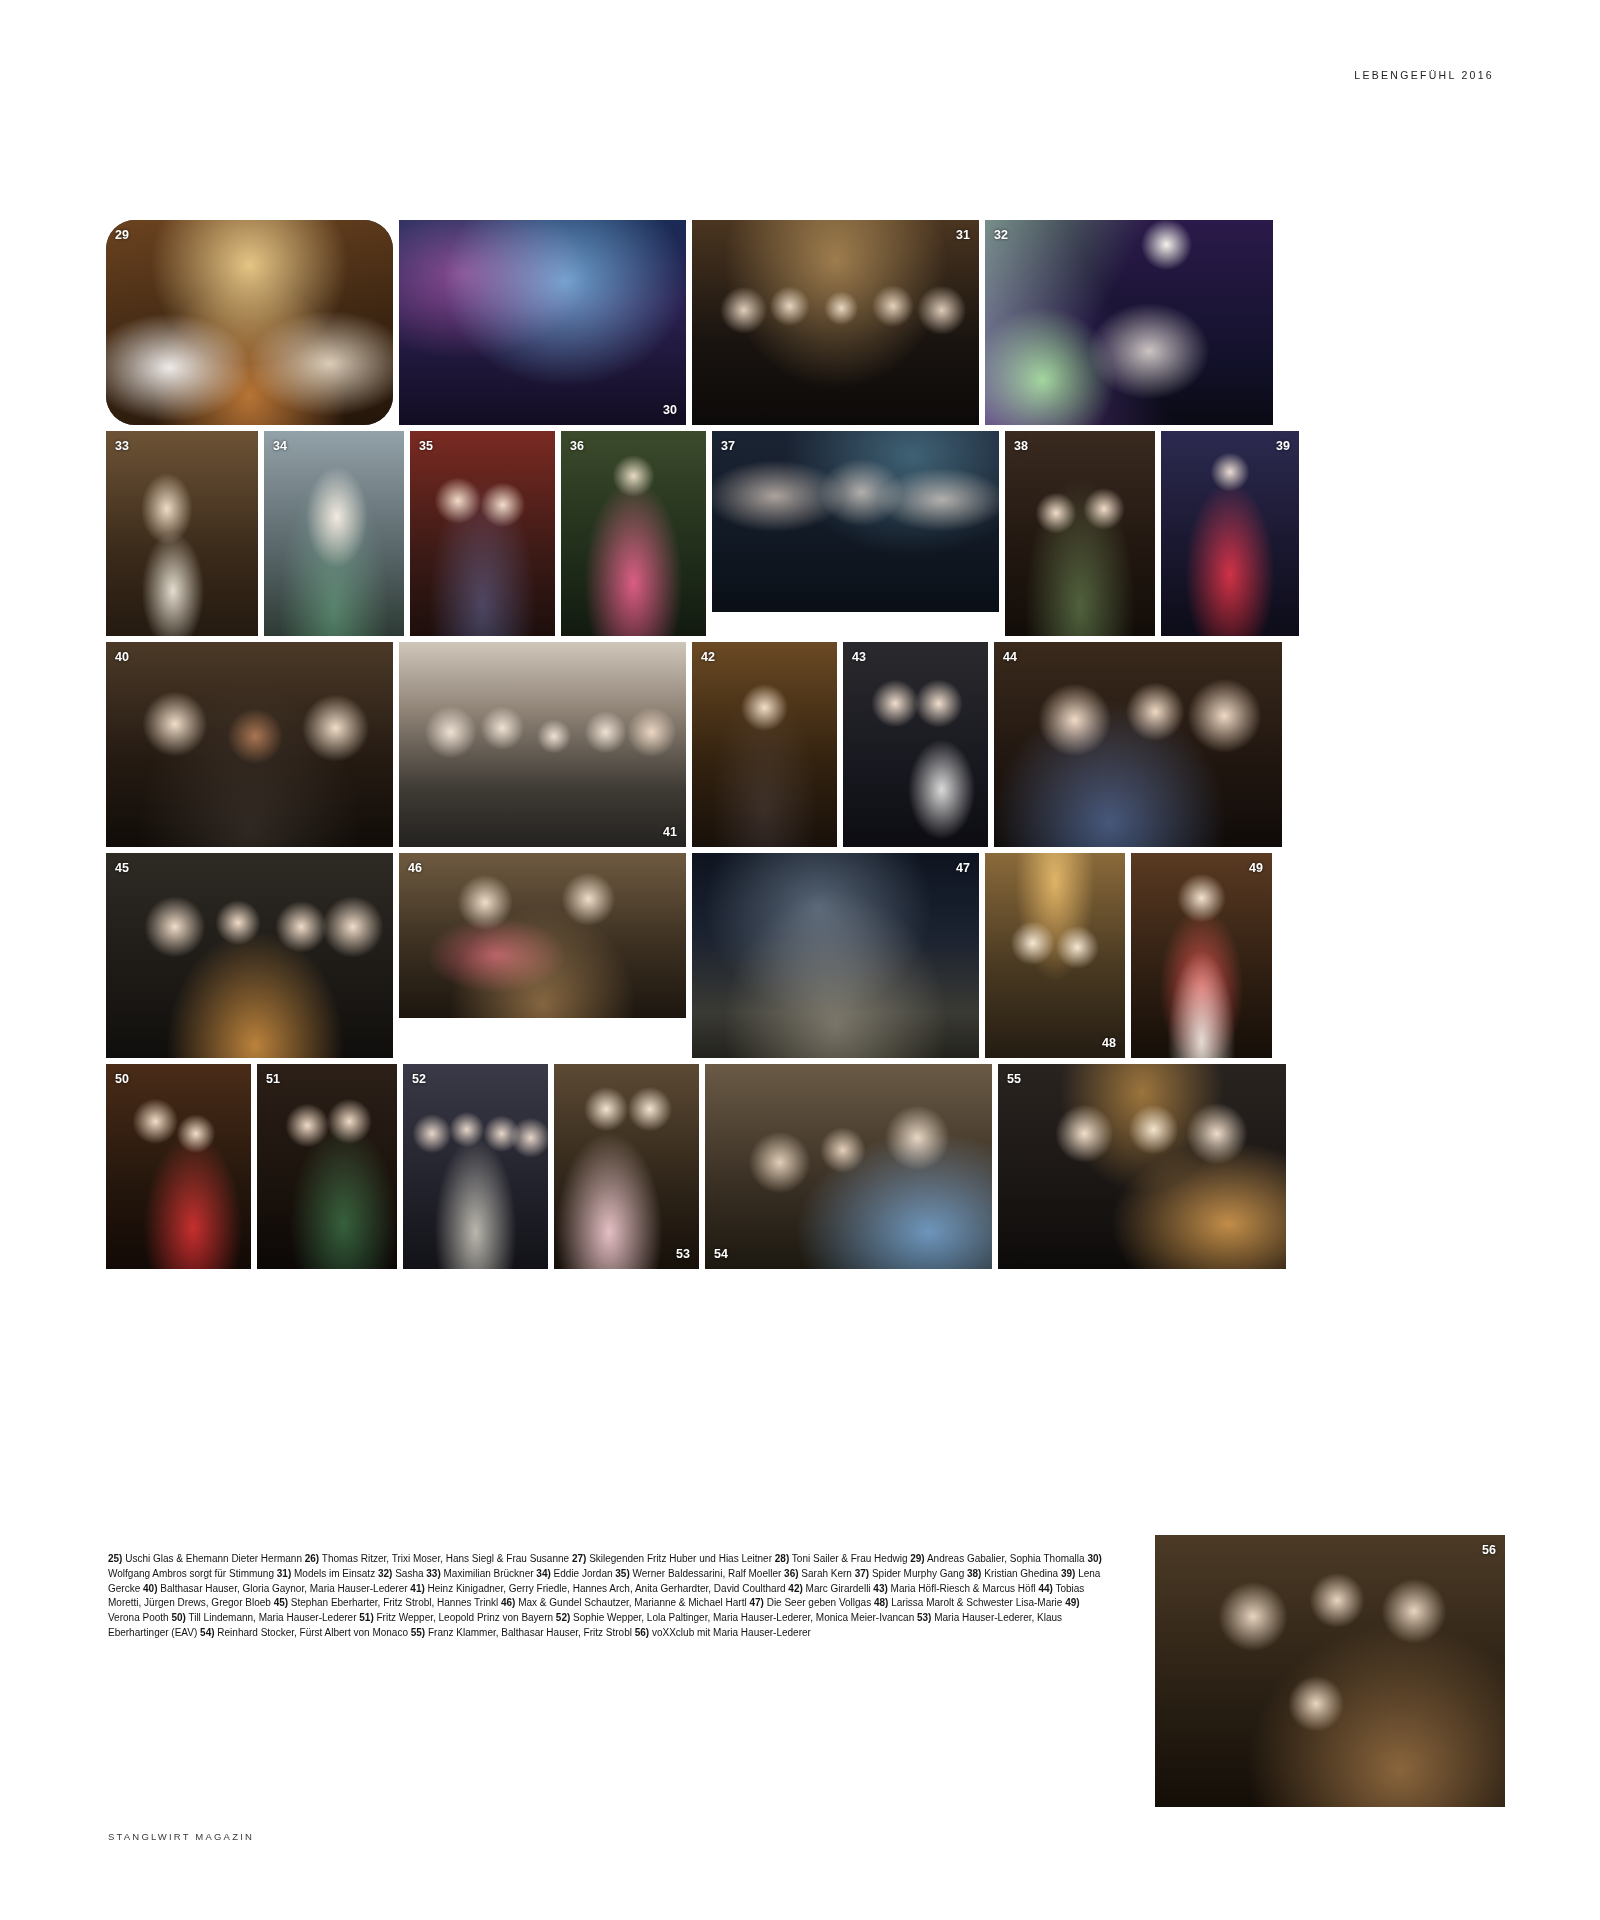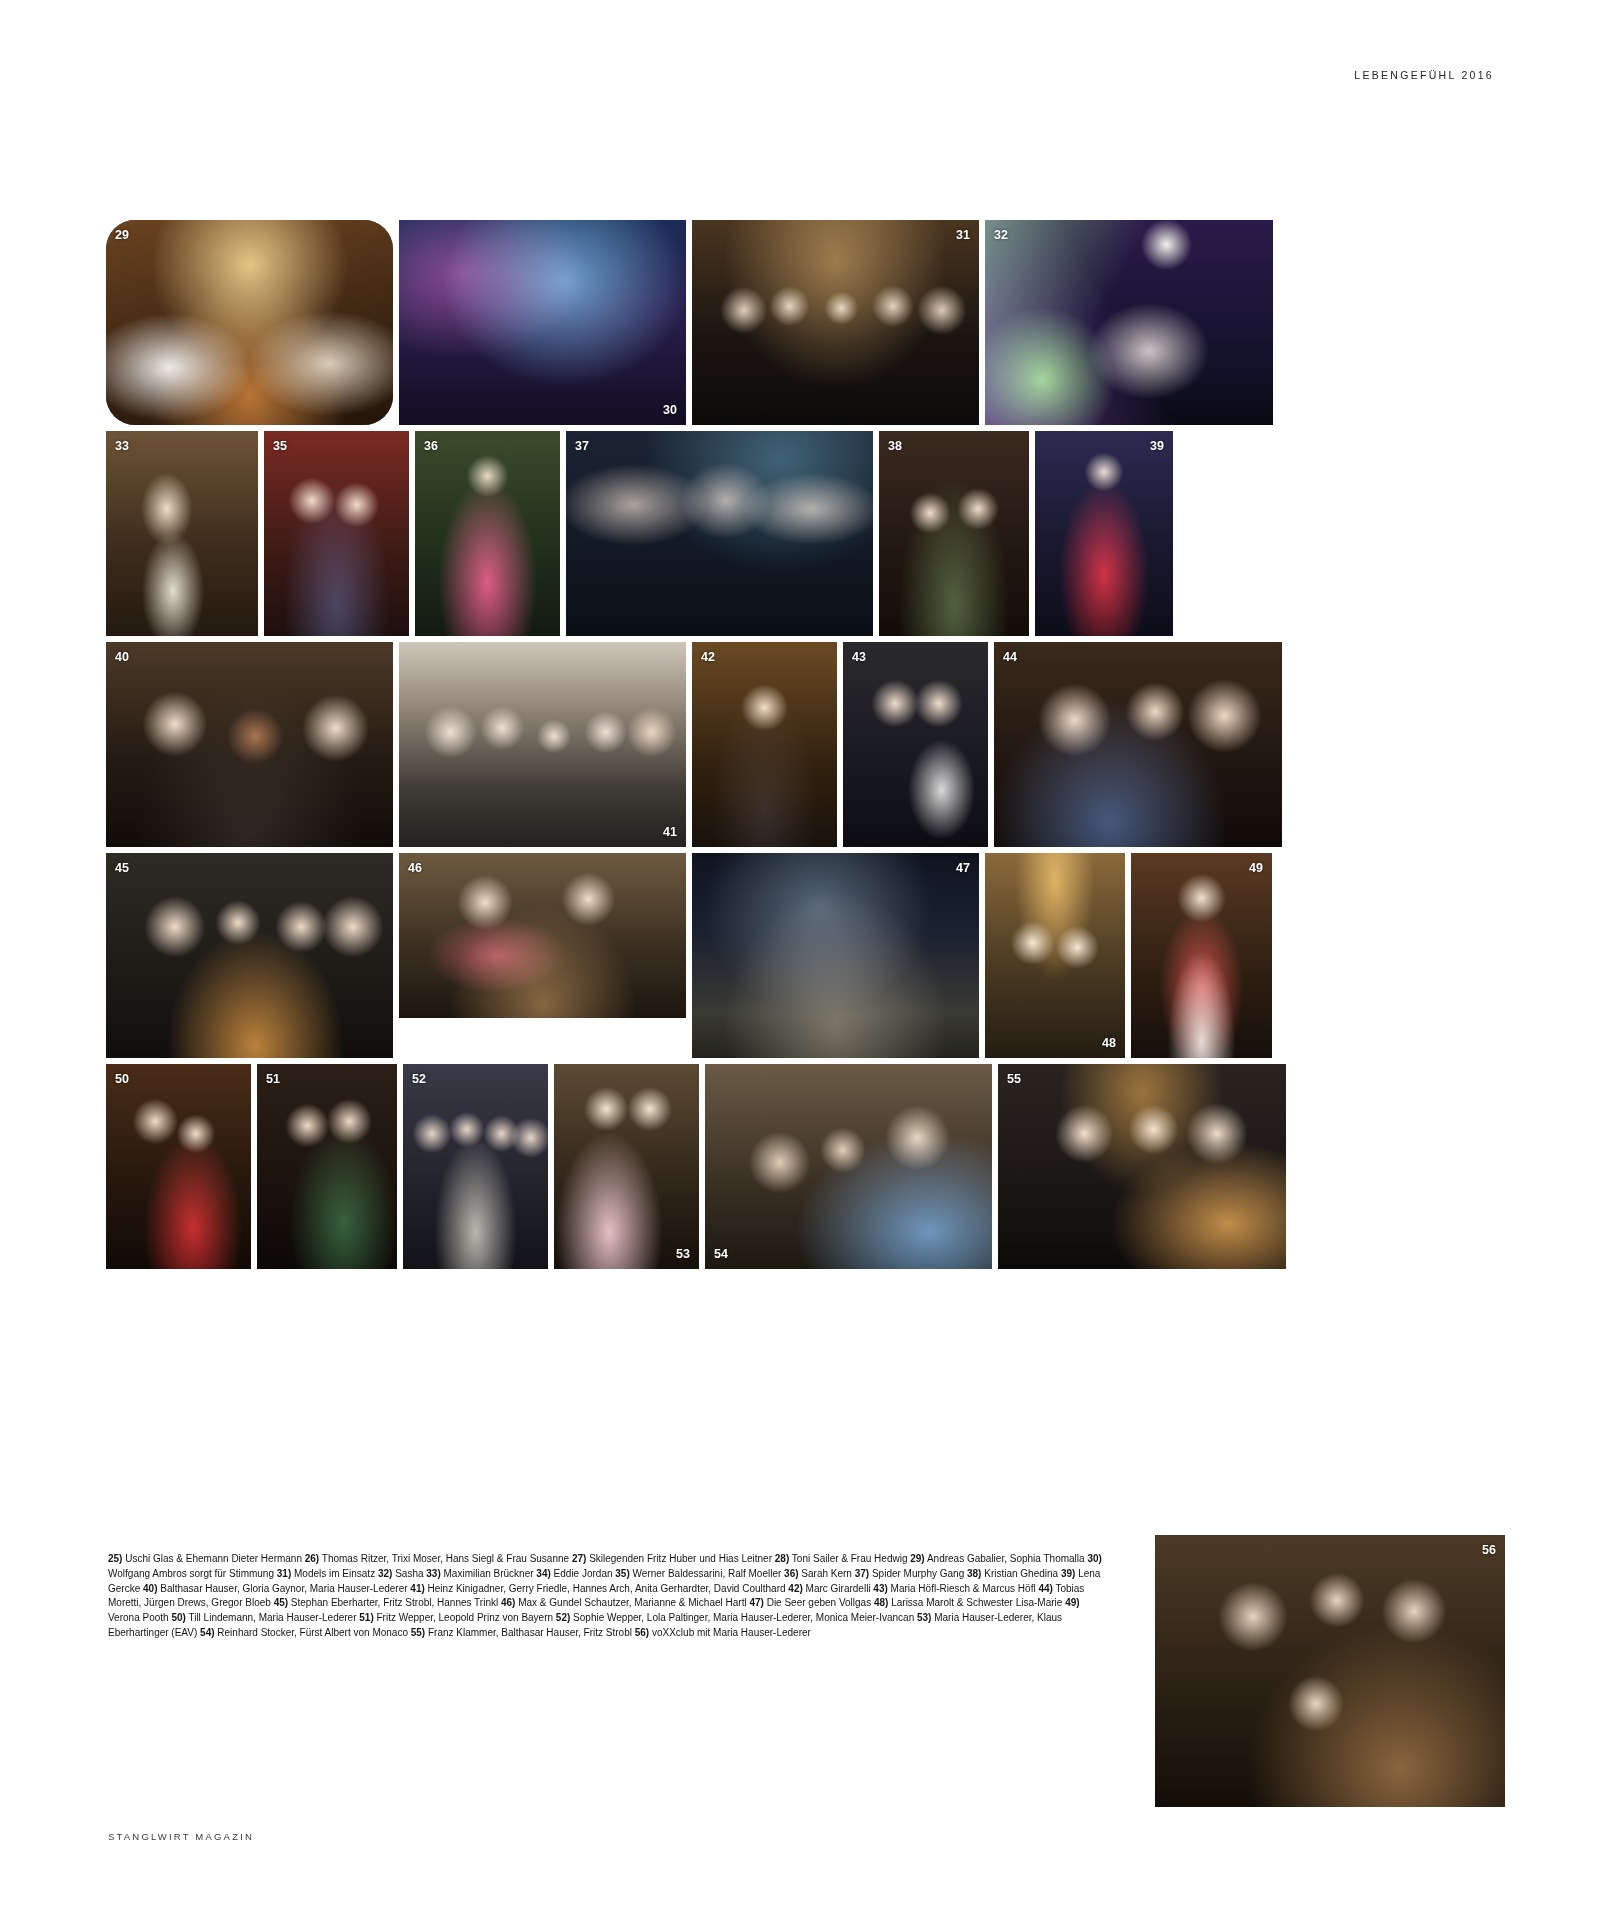--- a/index.html
+++ b/index.html
@@ -130,29 +130,33 @@
       <div class="cell" style="width: 288px; height: 205px;">
         <div class="ph" style="background-image: radial-gradient(circle at 63% 12%, rgba(255, 255, 240, 0.95), rgba(255, 255, 200, 0) 10%), linear-gradient(118deg, rgba(120, 220, 90, 0.55) 0%, rgba(120, 220, 90, 0) 42%), linear-gradient(62deg, rgba(150, 80, 220, 0.55) 0%, rgba(150, 80, 220, 0) 48%), radial-gradient(at 57% 64%, rgba(235, 225, 215, 0.85), rgba(120, 90, 70, 0) 26%), radial-gradient(circle at 20% 78%, rgba(170, 255, 140, 0.8), rgba(60, 140, 40, 0) 26%), linear-gradient(rgb(43, 26, 74), rgb(18, 17, 42) 70%, rgb(10, 10, 20)); background-blend-mode: screen, screen, screen, screen, normal;"></div>
         <div class="num tl">32</div>
       </div>
     </div>
     <div class="row" style="height: 205px;">
       <div class="cell" style="width: 152px; height: 205px;">
         <div class="ph" style="background-image: radial-gradient(at 40% 38%, rgba(250, 228, 205, 0.92), rgba(250, 228, 205, 0) 20%), radial-gradient(at 44% 78%, rgba(245, 240, 225, 0.9), rgba(245, 240, 225, 0) 26%), linear-gradient(rgb(109, 83, 54), rgb(58, 42, 26) 60%, rgb(36, 26, 16)); background-blend-mode: screen, screen, screen, screen, normal;"></div>
         <div class="num tl">33</div>
       </div>
+      <div class="cell" style="width: 140px; height: 205px;">
+        <div class="ph" style="background-image: radial-gradient(at 52% 42%, rgba(245, 222, 200, 0.95), rgba(245, 222, 200, 0) 30%), radial-gradient(at 50% 88%, rgba(40, 86, 56, 0.95), rgba(20, 50, 32, 0) 55%), linear-gradient(rgb(147, 162, 168), rgb(92, 106, 110) 55%, rgb(45, 58, 52)); background-blend-mode: screen, screen, screen, screen, normal;"></div>
+        <div class="num tl">34</div>
+      </div>
       <div class="cell" style="width: 145px; height: 205px;">
         <div class="ph" style="background-image: radial-gradient(circle at 33% 34%, rgba(248, 226, 205, 0.95), rgba(248, 226, 205, 0) 14%), radial-gradient(circle at 64% 36%, rgba(248, 226, 205, 0.95), rgba(248, 226, 205, 0) 14%), radial-gradient(at 50% 85%, rgba(46, 58, 92, 0.95), rgba(20, 26, 44, 0) 52%), linear-gradient(rgb(122, 42, 34), rgb(60, 26, 22) 60%, rgb(29, 14, 12)); background-blend-mode: screen, screen, screen, screen, normal;"></div>
         <div class="num tl">35</div>
       </div>
       <div class="cell" style="width: 145px; height: 205px;">
         <div class="ph" style="background-image: radial-gradient(circle at 50% 22%, rgba(250, 230, 205, 0.9), rgba(250, 230, 205, 0) 12%), radial-gradient(at 50% 74%, rgba(232, 70, 130, 0.92), rgba(150, 20, 70, 0) 48%), linear-gradient(rgb(60, 74, 44), rgb(34, 48, 28) 55%, rgb(18, 26, 16)); background-blend-mode: screen, screen, screen, screen, normal;"></div>
         <div class="num tl">36</div>
       </div>
-      <div class="cell" style="width: 287px; height: 205px; padding-left: 20px;">
+      <div class="cell" style="width: 287px; height: 181px;">
         <div class="ph" style="background-image: radial-gradient(at 22% 36%, rgba(235, 215, 195, 0.7), rgba(90, 70, 50, 0) 22%), radial-gradient(at 52% 34%, rgba(235, 215, 195, 0.7), rgba(90, 70, 50, 0) 20%), radial-gradient(at 80% 38%, rgba(235, 215, 195, 0.7), rgba(90, 70, 50, 0) 20%), radial-gradient(at 70% 14%, rgba(120, 210, 240, 0.35), rgba(20, 60, 90, 0) 45%), linear-gradient(rgb(27, 36, 52), rgb(18, 26, 38) 55%, rgb(10, 15, 22)); background-blend-mode: screen, screen, screen, screen, normal;"></div>
         <div class="num tl">37</div>
       </div>
       <div class="cell" style="width: 150px; height: 205px;">
         <div class="ph" style="background-image: radial-gradient(circle at 34% 40%, rgba(250, 226, 205, 0.95), rgba(250, 226, 205, 0) 13%), radial-gradient(circle at 66% 38%, rgba(250, 226, 205, 0.95), rgba(250, 226, 205, 0) 13%), radial-gradient(at 50% 86%, rgba(70, 96, 58, 0.9), rgba(30, 44, 26, 0) 52%), linear-gradient(rgb(58, 42, 32), rgb(33, 23, 16) 60%, rgb(18, 12, 8)); background-blend-mode: screen, screen, screen, screen, normal;"></div>
         <div class="num tl">38</div>
       </div>
       <div class="cell" style="width: 138px; height: 205px;">
         <div class="ph" style="background-image: radial-gradient(circle at 50% 20%, rgba(252, 234, 212, 0.92), rgba(252, 234, 212, 0) 11%), radial-gradient(at 50% 70%, rgba(214, 34, 38, 0.95), rgba(120, 14, 18, 0) 46%), linear-gradient(rgb(44, 42, 80), rgb(26, 24, 48) 55%, rgb(13, 12, 24)); background-blend-mode: screen, screen, screen, screen, normal;"></div>
         <div class="num tr">39</div>

